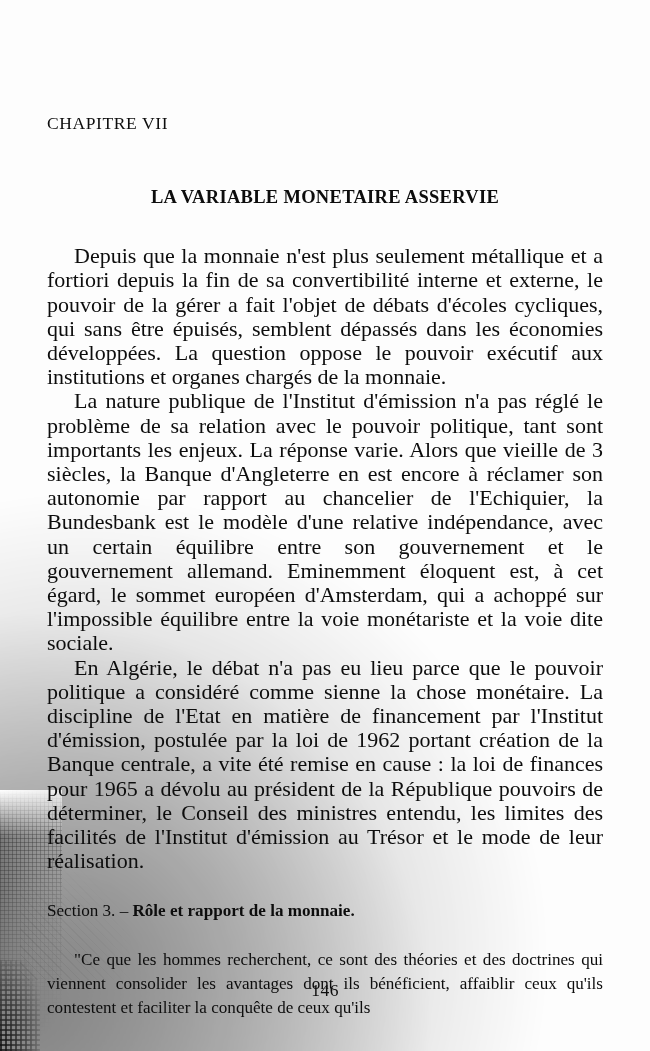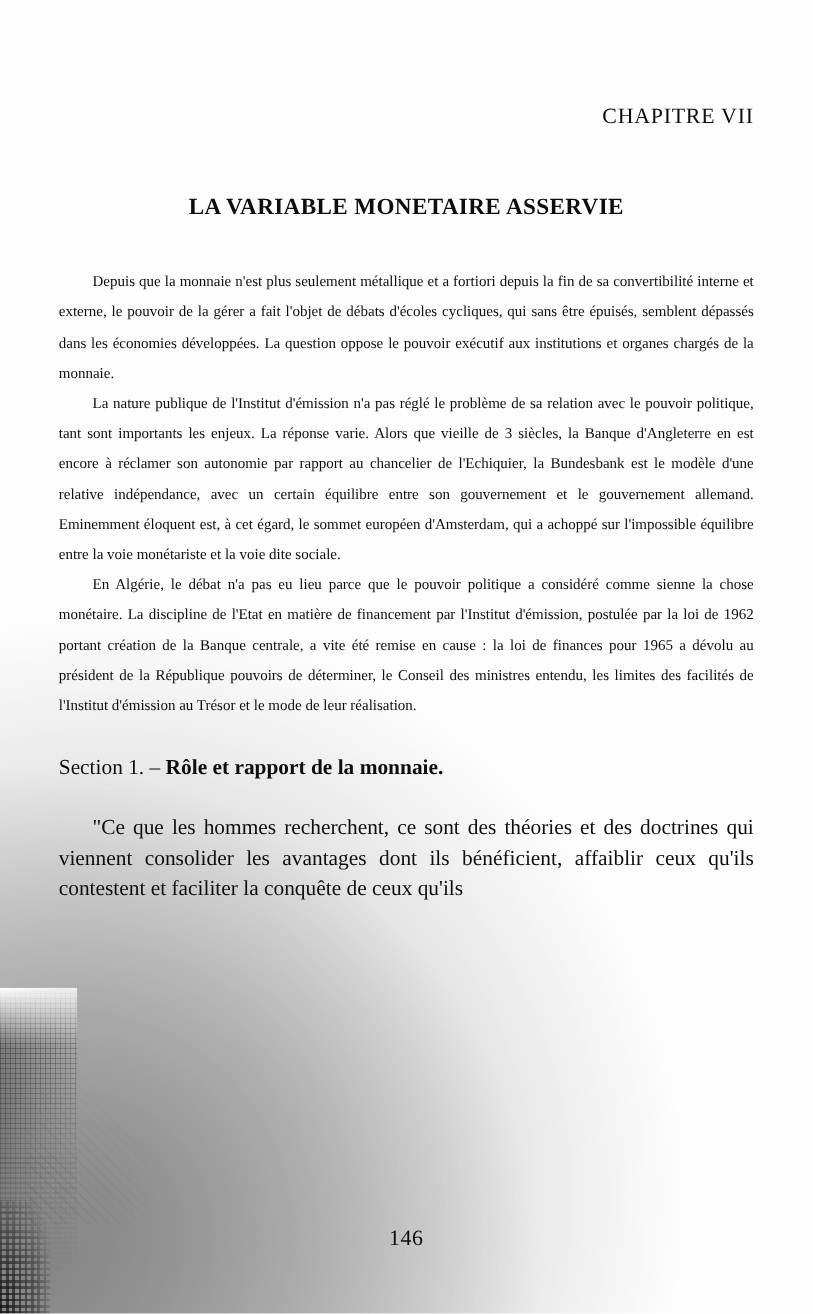--- a/index.html
+++ b/index.html
@@ -73,43 +73,43 @@
 
   
   .content {
     position: absolute;
     left: 47px;
     top: 0;
     width: 556px;
   }
 
   .chapter-label {
-    margin-top: 82px;
-    text-align: right;
+    margin-top: 113px;
+    text-align: left;
     font-size: 17.5px;
     letter-spacing: 0.6px;
     line-height: 1.2;
   }
   .chapter-title {
     margin-top: 52px;
     text-align: center;
     font-size: 18.5px;
     font-weight: bold;
     letter-spacing: 0.3px;
     line-height: 1.2;
   }
 
   .body-block {
     margin-top: 36px;
   }
   p.para {
     margin: 0;
     text-align: justify;
     text-justify: inter-word;
-    font-size: 12px;
+    font-size: 22px;
     line-height: 24.2px;
     text-indent: 27px;
     hyphens: none;
   }
 
   .section-head {
     margin-top: 26px;
     font-size: 17.1px;
     line-height: 24.2px;
   }
@@ -151,21 +151,21 @@
 
     <h1 class="chapter-title">LA VARIABLE MONETAIRE ASSERVIE</h1>
 
     <div class="body-block">
       <p class="para">Depuis que la monnaie n'est plus seulement métallique et a fortiori depuis la fin de sa convertibilité interne et externe, le pouvoir de la gérer a fait l'objet de débats d'écoles cycliques, qui sans être épuisés, semblent dépassés dans les économies développées. La question oppose le pouvoir exécutif aux institutions et organes chargés de la monnaie.</p>
       <p class="para">La nature publique de l'Institut d'émission n'a pas réglé le problème de sa relation avec le pouvoir politique, tant sont importants les enjeux. La réponse varie. Alors que vieille de 3 siècles, la Banque d'Angleterre en est encore à réclamer son autonomie par rapport au chancelier de l'Echiquier, la Bundesbank est le modèle d'une relative indépendance, avec un certain équilibre entre son gouvernement et le gouvernement allemand. Eminemment éloquent est, à cet égard, le sommet européen d'Amsterdam, qui a achoppé sur l'impossible équilibre entre la voie monétariste et la voie dite sociale.</p>
       <p class="para">En Algérie, le débat n'a pas eu lieu parce que le pouvoir politique a considéré comme sienne la chose monétaire. La discipline de l'Etat en matière de financement par l'Institut d'émission, postulée par la loi de 1962 portant création de la Banque centrale, a vite été remise en cause : la loi de finances pour 1965 a dévolu au président de la République pouvoirs de déterminer, le Conseil des ministres entendu, les limites des facilités de l'Institut d'émission au Trésor et le mode de leur réalisation.</p>
     </div>
 
     <div class="section-head">
-      <span class="sec-num">Section 1. – </span><span class="sec-title">Rôle et rapport de la monnaie.</span>
+      <span class="sec-num">Section 3. – </span><span class="sec-title">Rôle et rapport de la monnaie.</span>
     </div>
 
     <div class="quote-block">
       <p class="quote">"Ce que les hommes recherchent, ce sont des théories et des doctrines qui viennent consolider les avantages dont ils bénéficient, affaiblir ceux qu'ils contestent et faciliter la conquête de ceux qu'ils</p>
     </div>
 
   </div>
 
   <div class="folio">146</div>
 

